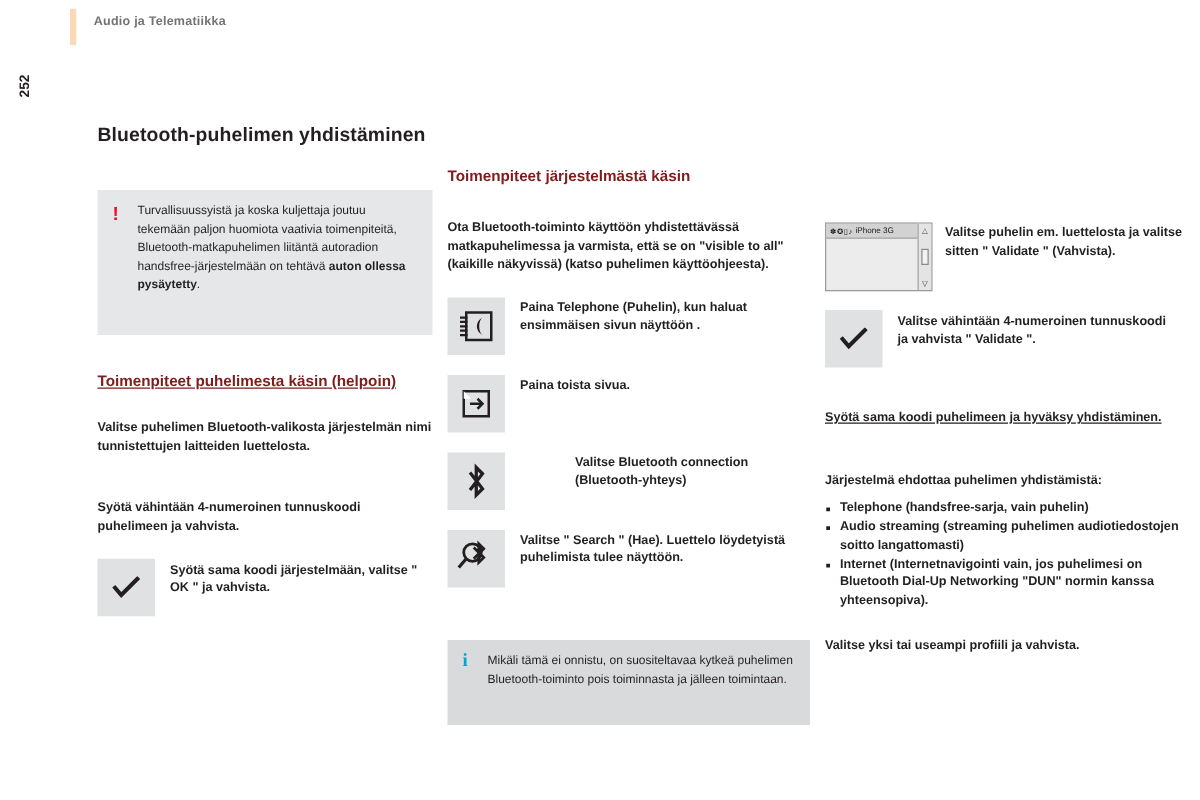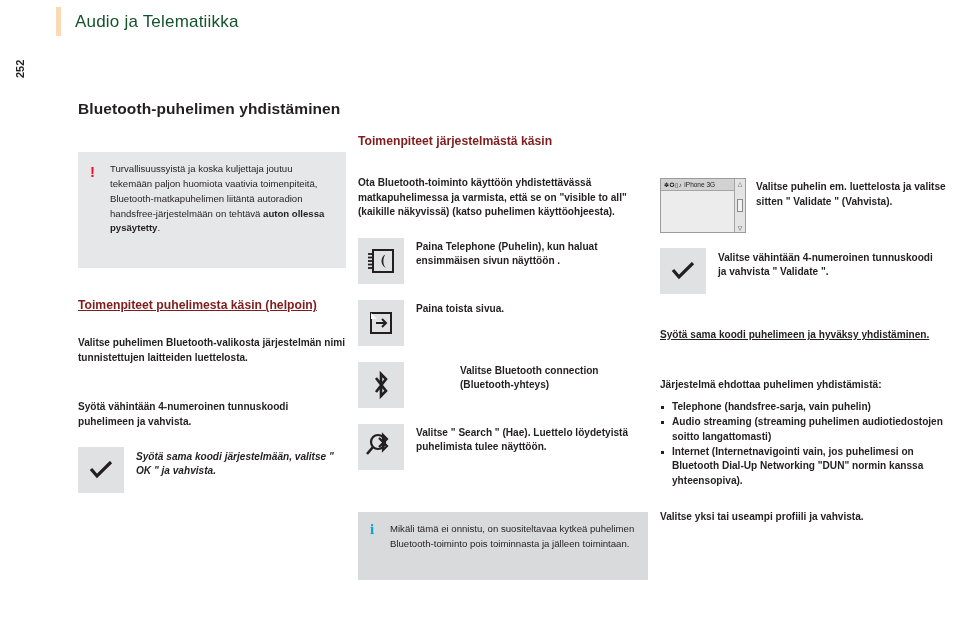--- a/index.html
+++ b/index.html
@@ -11,21 +11,21 @@
   }
   .page { position: relative; width: 960px; height: 640px; background: #fff; }
 
   
   .hdr-rule {
     position: absolute; left: 56px; top: 7px;
     width: 5px; height: 29px; background: #fbd9b6;
   }
   .hdr-title {
     position: absolute; left: 75px; top: 12px;
-    font-size: 17px; font-weight: normal; color: #14532d;
+    font-size: 10px; font-weight: bold; color: #737373;
     letter-spacing: .2px;
   }
 
   
   .page-num {
     position: absolute; left: 4px; top: 58px;
     width: 40px; height: 22px;
     font-size: 11px; font-weight: bold; color: #231f20;
     transform: rotate(-90deg); transform-origin: left top;
     white-space: nowrap;
@@ -175,21 +175,21 @@
     <p class="body" style="position:absolute; top:400px; width:268px;">Syötä vähintään 4-numeroinen tunnuskoodi puhelimeen ja vahvista.</p>
   </div>
 
   <div class="warn-box">
     <div class="warn-bang">!</div>
     <div class="warn-text">
       <span>Turvallisuussyistä ja koska kuljettaja joutuu tekemään paljon huomiota vaativia toimenpiteitä, Bluetooth-matkapuhelimen liitäntä autoradion handsfree-järjestelmään on tehtävä </span><b>auton ollessa pysäytetty</b><span>.</span>
     </div>
   </div>
 
-  <div class="check-row" style="left:78px; top:447px; width:268px;font-style:italic;">
+  <div class="check-row" style="left:78px; top:447px; width:268px;">
     <div class="check-box">
       <svg width="24" height="18" viewBox="0 0 24 18" aria-hidden="true">
         <path d="M2 8 L8 15 L22 1" fill="none" stroke="#231f20" stroke-width="3.2"></path>
       </svg>
     </div>
     <div class="rtext" style="width:200px;">Syötä sama koodi järjestelmään, valitse " OK " ja vahvista.</div>
   </div>
 
   <div class="col col-mid">
     <h2 class="sub-title" style="position:absolute; top:134px; width:270px;">Toimenpiteet järjestelmästä käsin</h2>

